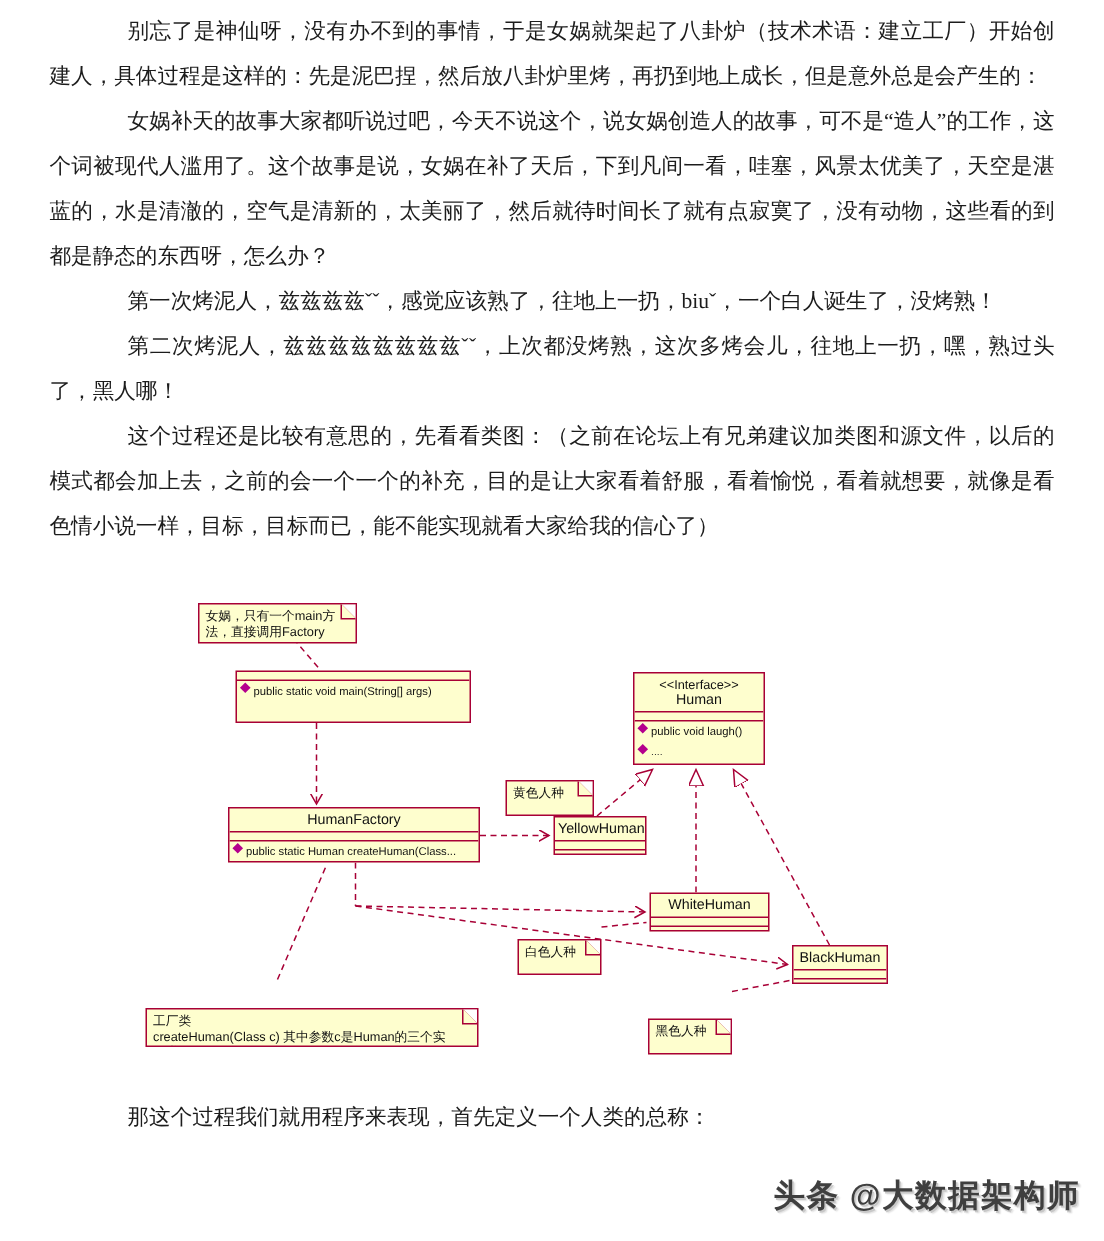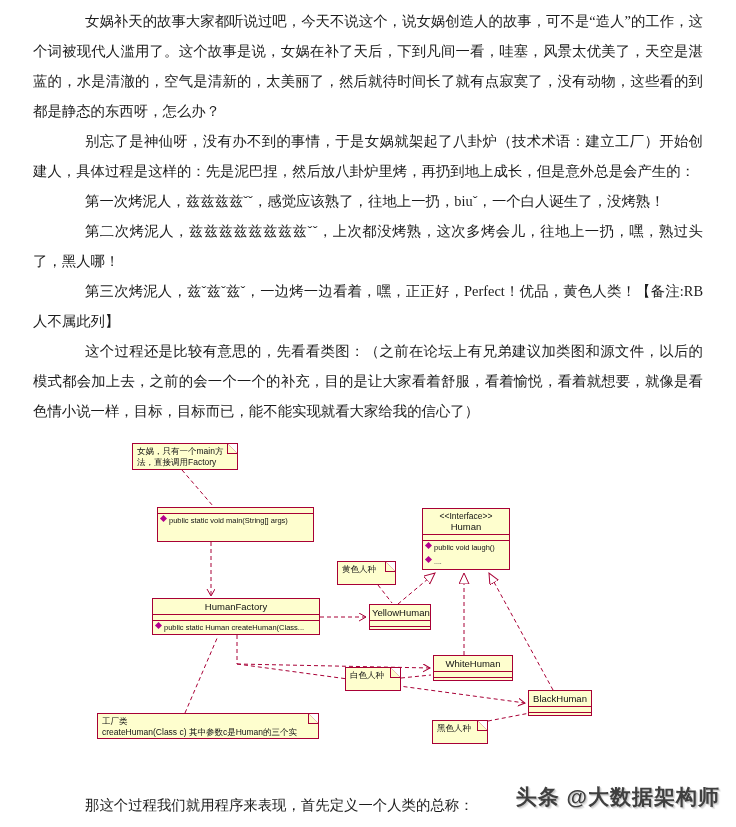--- a/index.html
+++ b/index.html
@@ -36,21 +36,21 @@
   .c-meth{
     display:flex;align-items:flex-start;gap:3px;padding:2px 3px;
     font-size:7.5px;line-height:10px;white-space:nowrap;
   }
   .dmd{width:5px;height:5px;background:#b4008d;transform:rotate(45deg);flex:none;}
   .tiny{font-size:7px;color:#333;}
 
   .uml-note{
     position:absolute;background:#fefece;border:1px solid #a80036;
     box-sizing:border-box;font-size:8.5px;line-height:10.5px;
-    padding:2px 13px 2px 4px;overflow:hidden;
+    padding:2px 13px 2px 4px;overflow:hidden;margin-top:19px;
   }
   .uml-note::before{
     content:"";position:absolute;top:-1px;right:-1px;width:0;height:0;
     border-style:solid;border-width:0 11px 11px 0;
     border-color:#ffffff #ffffff #a80036 transparent;
   }
   .uml-note::after{
     content:"";position:absolute;top:0;right:0;width:0;height:0;
     border-style:solid;border-width:0 9px 9px 0;
     border-color:transparent transparent #fefece transparent;
@@ -76,25 +76,24 @@
     font-weight:bold;font-size:21px;letter-spacing:1px;color:#3f3f3f;
     text-shadow:1px 1px 0 #c8c8c8, 2px 2px 1px #e2e2e2;
   }
 </style>
 </head>
 <body>
 
 <div id="page">
 
   <div class="textblock">
+    <p class="body-p">别忘了是神仙呀，没有办不到的事情，于是女娲就架起了八卦炉（技术术语：建立工厂）开始创建人，具体过程是这样的：先是泥巴捏，然后放八卦炉里烤，再扔到地上成长，但是意外总是会产生的：</p>
     <p class="body-p">女娲补天的故事大家都听说过吧，今天不说这个，说女娲创造人的故事，可不是“造人”的工作，这个词被现代人滥用了。这个故事是说，女娲在补了天后，下到凡间一看，哇塞，风景太优美了，天空是湛蓝的，水是清澈的，空气是清新的，太美丽了，然后就待时间长了就有点寂寞了，没有动物，这些看的到都是静态的东西呀，怎么办？</p>
-    <p class="body-p">别忘了是神仙呀，没有办不到的事情，于是女娲就架起了八卦炉（技术术语：建立工厂）开始创建人，具体过程是这样的：先是泥巴捏，然后放八卦炉里烤，再扔到地上成长，但是意外总是会产生的：</p>
     <p class="body-p">第一次烤泥人，兹兹兹兹ˇˇ，感觉应该熟了，往地上一扔，biuˇ，一个白人诞生了，没烤熟！</p>
     <p class="body-p">第二次烤泥人，兹兹兹兹兹兹兹兹ˇˇ，上次都没烤熟，这次多烤会儿，往地上一扔，嘿，熟过头了，黑人哪！</p>
-    <p class="body-p">第三次烤泥人，兹ˇ兹ˇ兹ˇ，一边烤一边看着，嘿，正正好，Perfect！优品，黄色人类！【备注:RB 人不属此列】</p>
     <p class="body-p">这个过程还是比较有意思的，先看看类图：（之前在论坛上有兄弟建议加类图和源文件，以后的模式都会加上去，之前的会一个一个的补充，目的是让大家看着舒服，看着愉悦，看着就想要，就像是看色情小说一样，目标，目标而已，能不能实现就看大家给我的信心了）</p>
   </div>
 
   <div class="diagram">
 
     <svg class="dg-svg" width="736" height="320">
       <defs>
         <marker id="mv" markerWidth="9" markerHeight="9" refX="7" refY="4" orient="auto">
           <path d="M0,0 L7,4 L0,8" fill="none" stroke="#a80036" stroke-width="1"></path>
         </marker>

